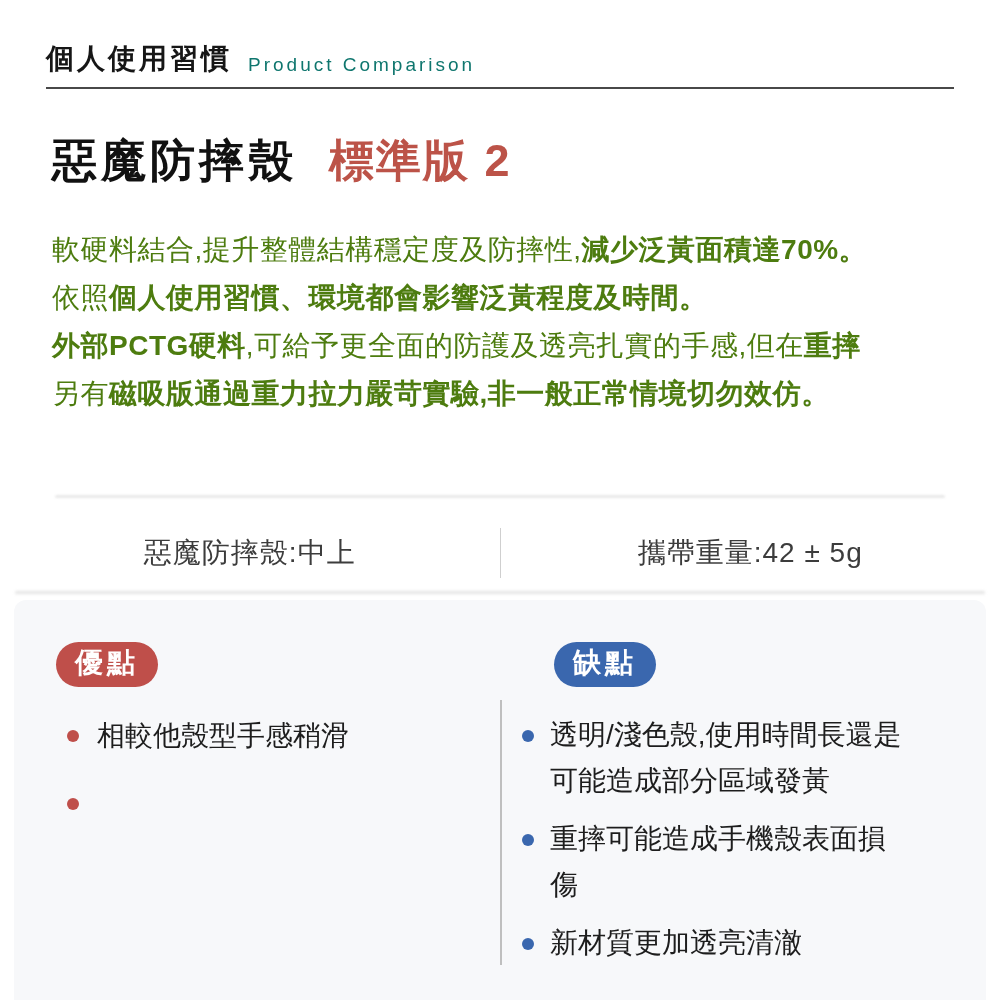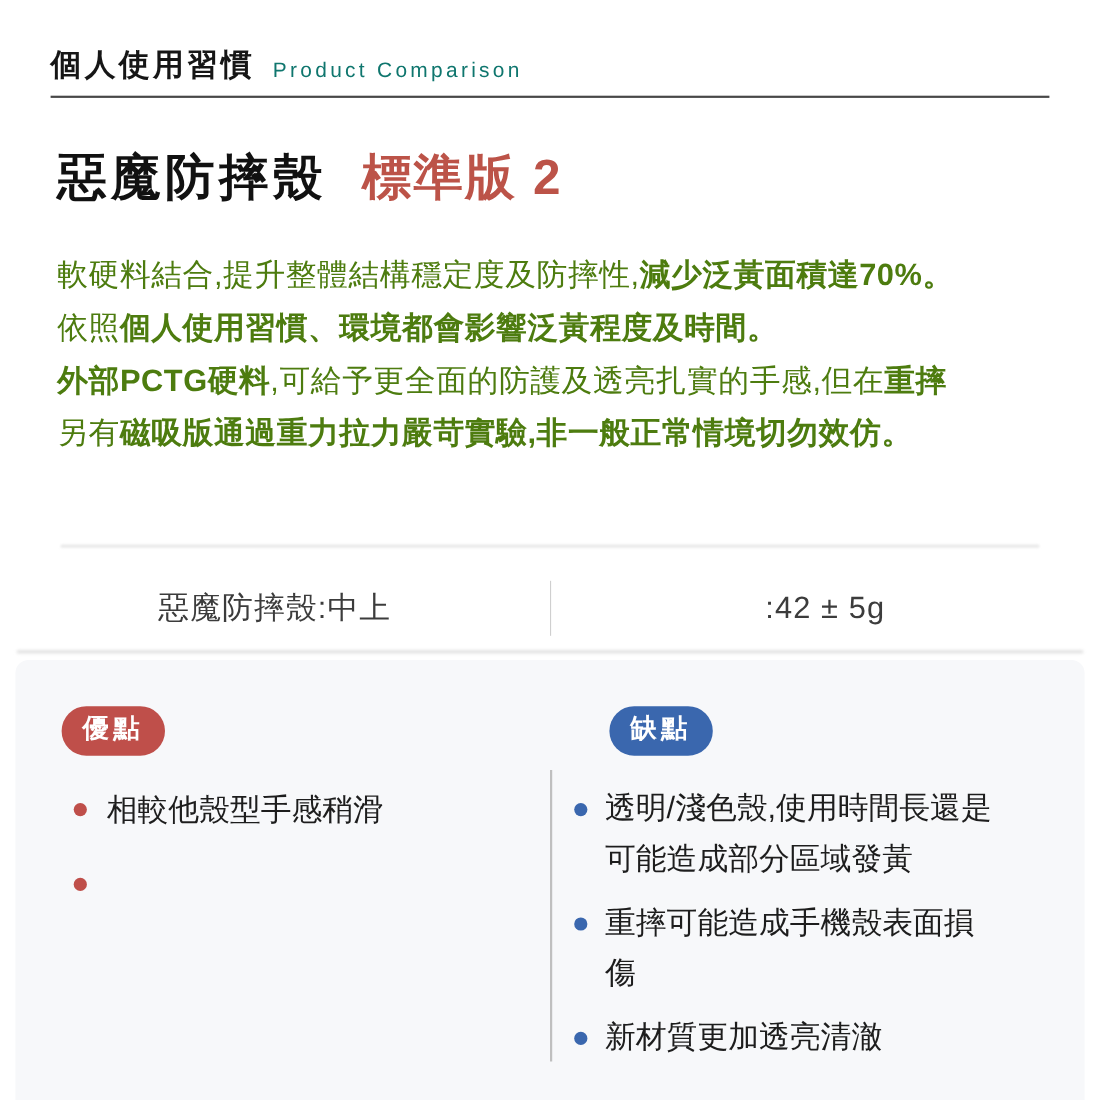--- a/index.html
+++ b/index.html
@@ -33,21 +33,21 @@
   .stats{position:absolute;left:0;top:524px;width:1000px;height:58px;display:flex;align-items:center;}
   .stat{flex:1 1 50%;display:flex;justify-content:center;align-items:center;font-size:28px;color:#3c3c3c;letter-spacing:1px;white-space:nowrap;}
   .stat-divider{width:1px;height:50px;background:#cfcfcf;}
 
   
   .soft-rule-1{position:absolute;left:55px;right:55px;top:495px;height:3px;background:#e9e9e9;border-radius:3px;filter:blur(1px);}
   .soft-rule-2{position:absolute;left:15px;right:15px;top:591px;height:3px;background:#e3e3e3;border-radius:3px;filter:blur(1.5px);}
 
   
   .panel{position:absolute;left:14px;right:14px;top:600px;bottom:0;background:var(--panel-bg);border-radius:12px 12px 0 0;}
-  .badge{position:absolute;top:42px;display:inline-block;padding:5px 19px 8px;border-radius:24px;color:#fff;font-size:24px;font-weight:700;letter-spacing:4px;line-height:32px;}
+  .badge{position:absolute;top:42px;display:inline-block;padding:5px 19px 8px;border-radius:24px;color:#fff;font-size:28px;font-weight:700;letter-spacing:4px;line-height:32px;}
   .badge.pros-badge{left:42px;background:var(--accent-red);}
   .badge.cons-badge{left:540px;background:var(--accent-blue);}
   .v-divider{position:absolute;left:486px;top:100px;height:265px;width:2px;background:#bfbfbf;}
 
   .list{position:absolute;top:112px;}
   .pros-list{left:53px;width:415px;}
   .cons-list{left:508px;width:400px;}
   .item{display:flex;margin-bottom:20px;}
   .cons-list .item{margin-bottom:12px;}
   .dot{width:12px;height:12px;border-radius:50%;flex:0 0 12px;margin-top:18px;}
@@ -80,20 +80,21 @@
 <div class="soft-rule-1"></div>
 
 <div class="stats">
   <div class="stat">
     <span>惡魔防摔殼</span>
       <span>:</span>
       <span>中上</span>
   </div>
   <div class="stat-divider"></div>
   <div class="stat">
+    <span>攜帶重量</span>
       <span>:</span>
       <span>42 ± 5g</span>
   </div>
 </div>
 
 <div class="soft-rule-2"></div>
 
 <div class="panel">
   <span class="badge pros-badge">優點</span>
   <span class="badge cons-badge">缺點</span>

